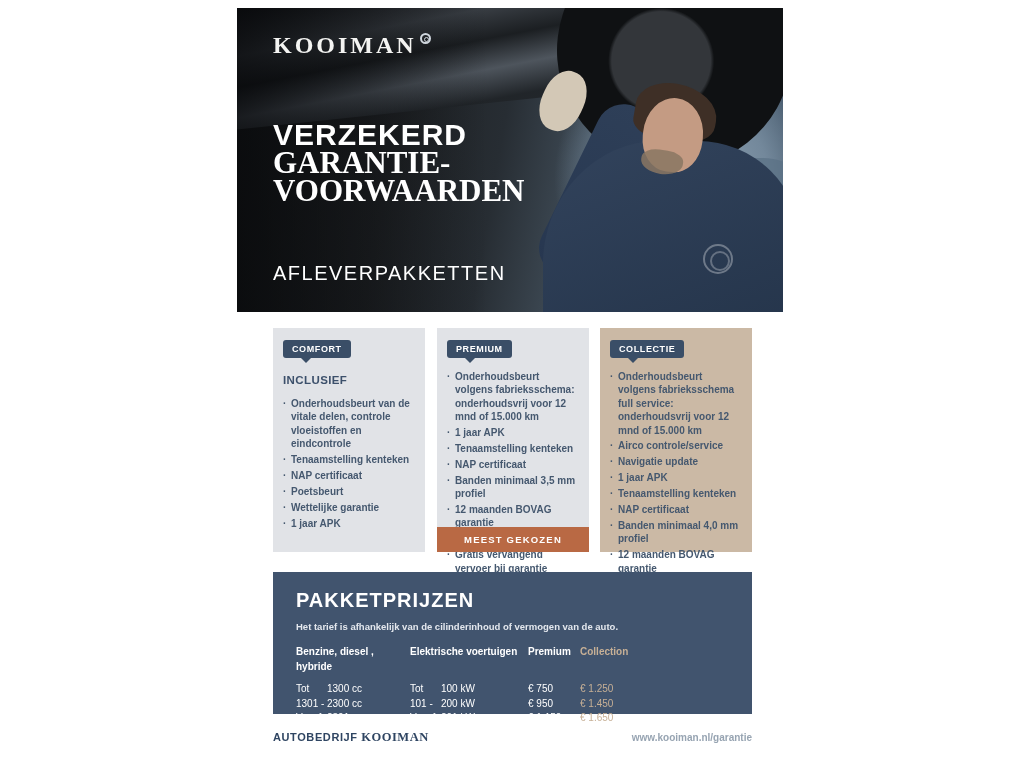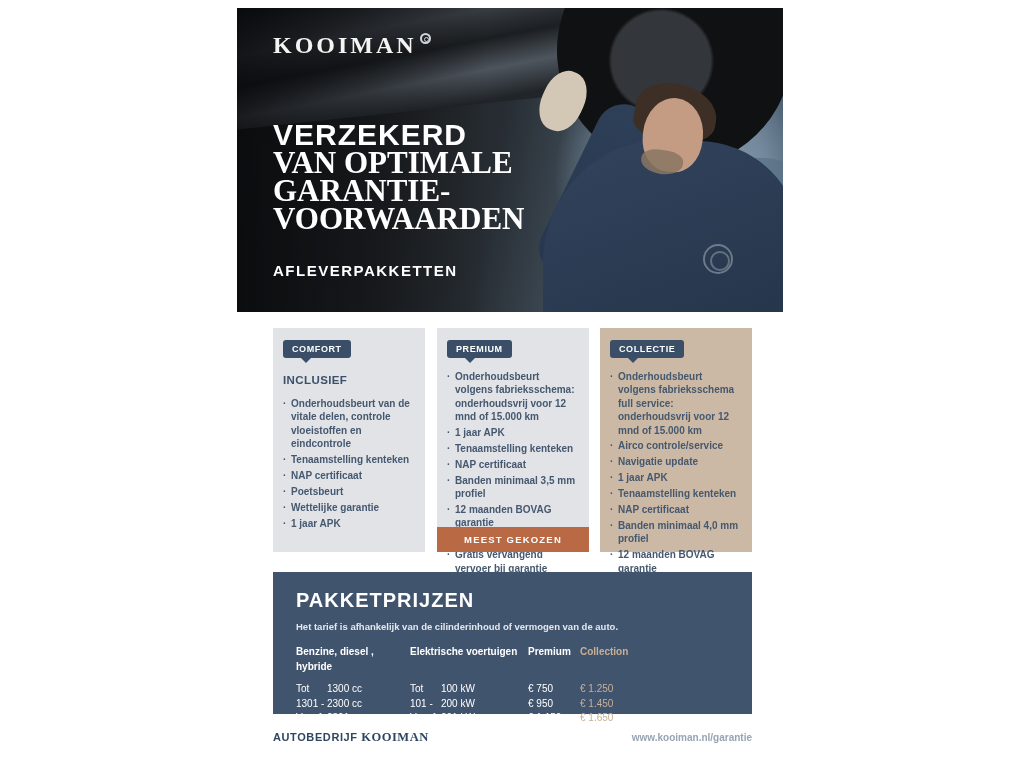--- a/index.html
+++ b/index.html
@@ -43,22 +43,22 @@
 
   .h-logo { position:absolute; left:36px; top:24px; z-index:5; color:#f4f4f2;
             font-family:"Liberation Serif", serif; font-weight:bold; font-size:24px; letter-spacing:3px; }
   .h-logo-mark { display:inline-block; width:11px; height:11px; border:2px solid #cfd6dd; border-radius:50%;
                  position:relative; top:-9px; margin-left:3px; }
   .h-logo-mark::after { content:""; position:absolute; left:2px; top:2px; width:3px; height:3px;
                         border:1px solid #cfd6dd; border-radius:50%; }
   .h-title { position:absolute; left:36px; top:113px; z-index:5; color:#ffffff; line-height:28px; }
   .h-title .hl-sans  { display:block; font-weight:bold; font-size:30px; letter-spacing:1px; }
   .h-title .hl-serif { display:block; font-family:"Liberation Serif", serif; font-weight:bold; font-size:31px; }
-  .h-sub { position:absolute; left:36px; top:254px; z-index:5; color:#ffffff; font-weight:bold;
-           font-size:15px; letter-spacing:1.5px; }
+  .h-sub { position:absolute; left:36px; top:254px; z-index:5; color:#ffffff; font-weight:normal;
+           font-size:20px; letter-spacing:1.5px; }
 
   
   .cards { position:absolute; left:0; top:320px; width:546px; height:224px; }
   .card { position:absolute; top:0; width:152px; height:224px; padding:10px 10px 8px 10px; }
   .card.gray { background:#e1e3e7; }
   .card.tan  { background:#cbb9a5; }
   .card-0 { left:36px; }  .card-1 { left:200px; }  .card-2 { left:363px; }
   .badge { display:inline-block; position:relative; background:#3a4e67; color:#ffffff;
            font-size:9px; font-weight:bold; letter-spacing:.6px; padding:4px 9px 4px 9px;
            border-radius:3px; margin:2px 0 12px 0; }
@@ -111,21 +111,20 @@
       <div class="h-head"></div>
       <div class="h-beard"></div>
       <div class="h-emblem"></div>
       <div class="h-shade"></div>
 
       <div class="h-logo">
         <span>KOOIMAN</span><span class="h-logo-mark"></span>
       </div>
       <div class="h-title">
         <span class="hl-sans">VERZEKERD</span>
-        <span class="hl-serif">VAN OPTIMALE</span>
         <span class="hl-serif">GARANTIE-</span>
         <span class="hl-serif">VOORWAARDEN</span>
       </div>
       <div class="h-sub">AFLEVERPAKKETTEN</div>
     </div>
 
     <div class="cards">
 
       <div class="card gray card-0">
         <div class="badge">COMFORT</div>

